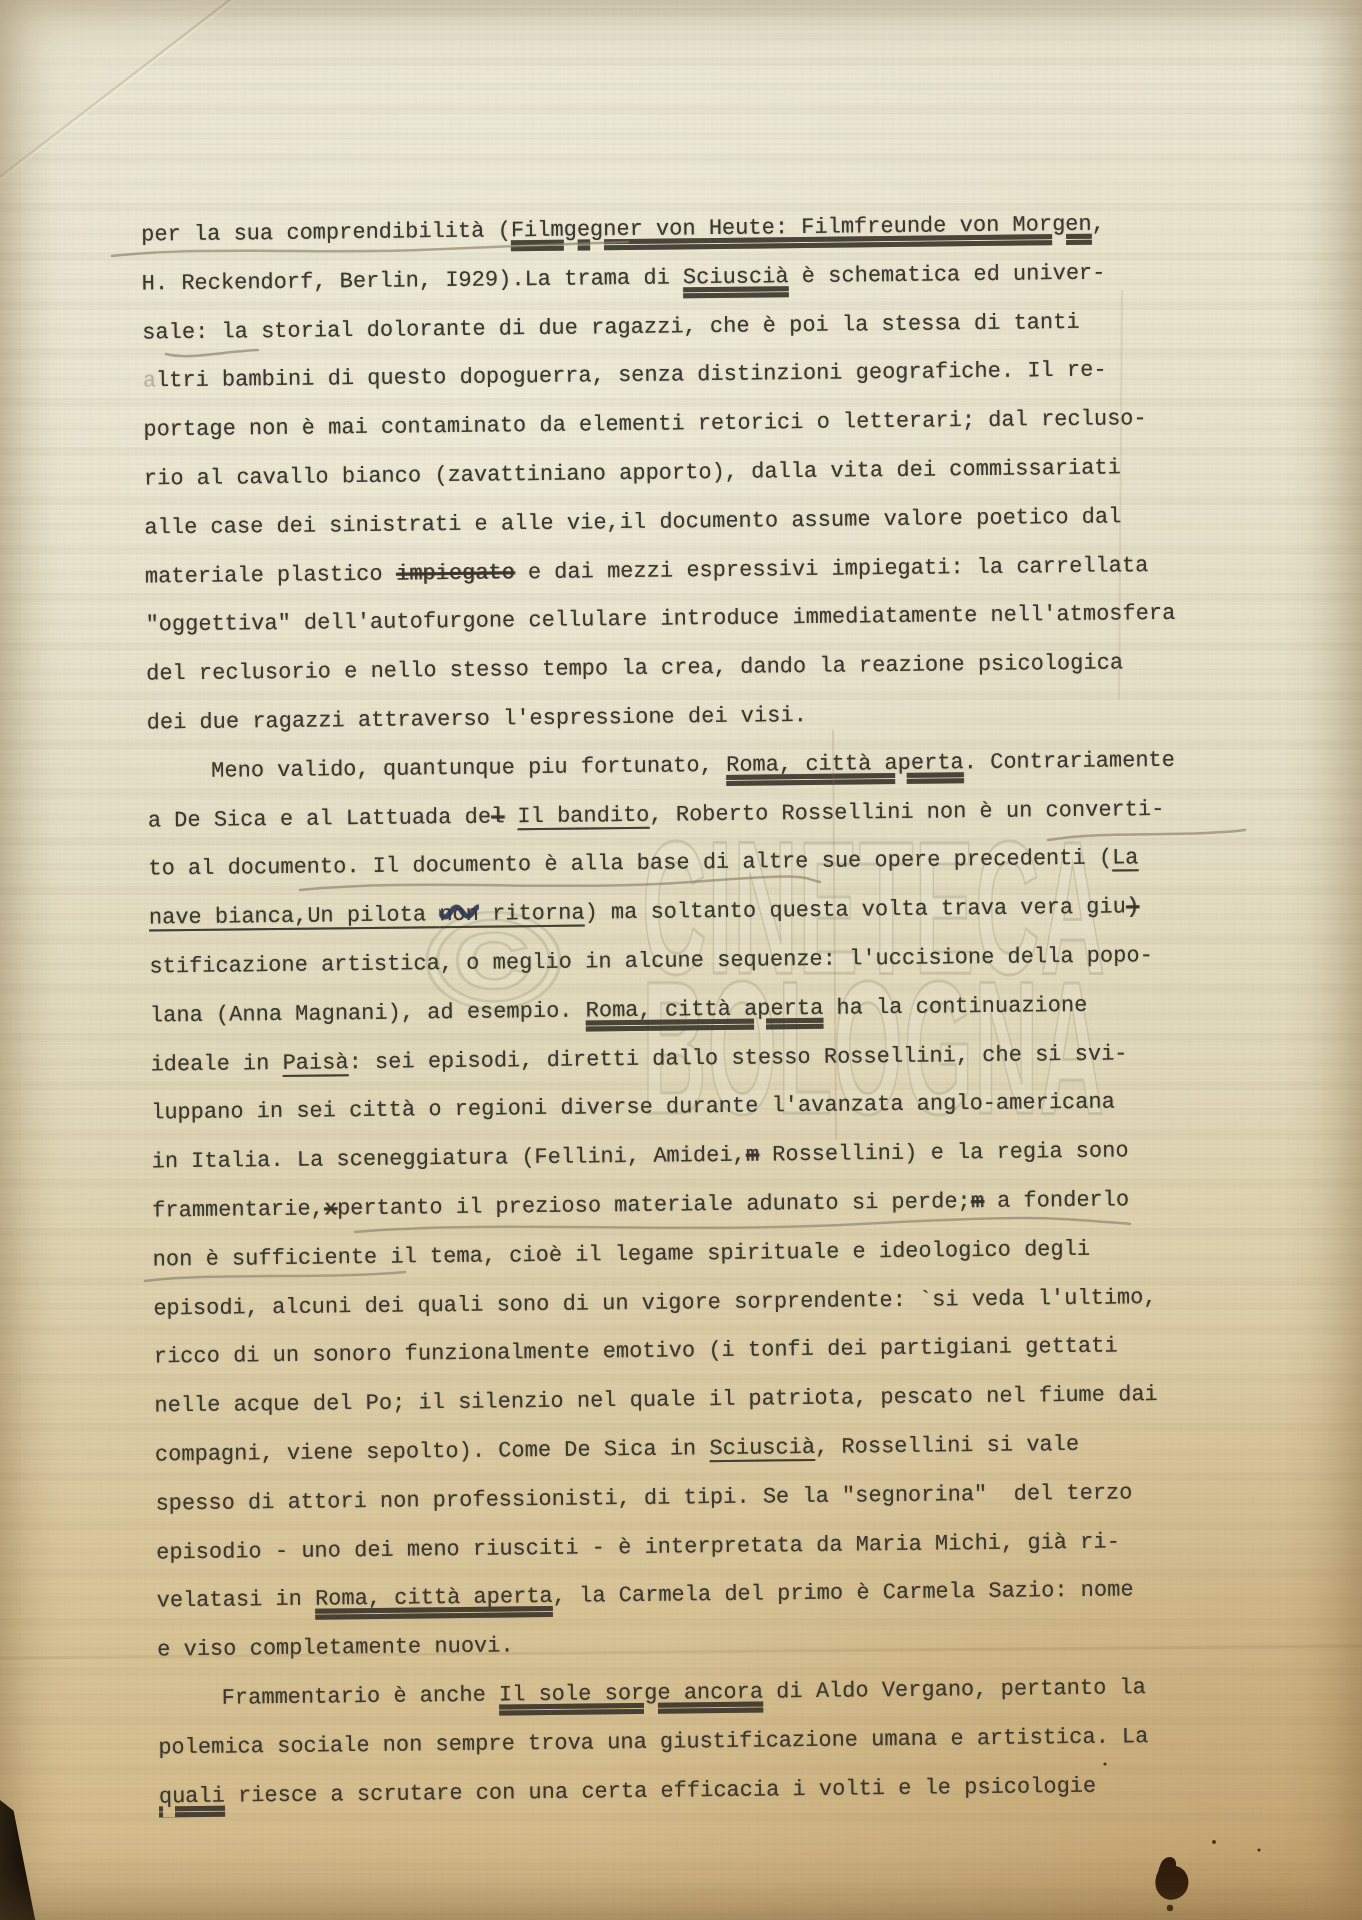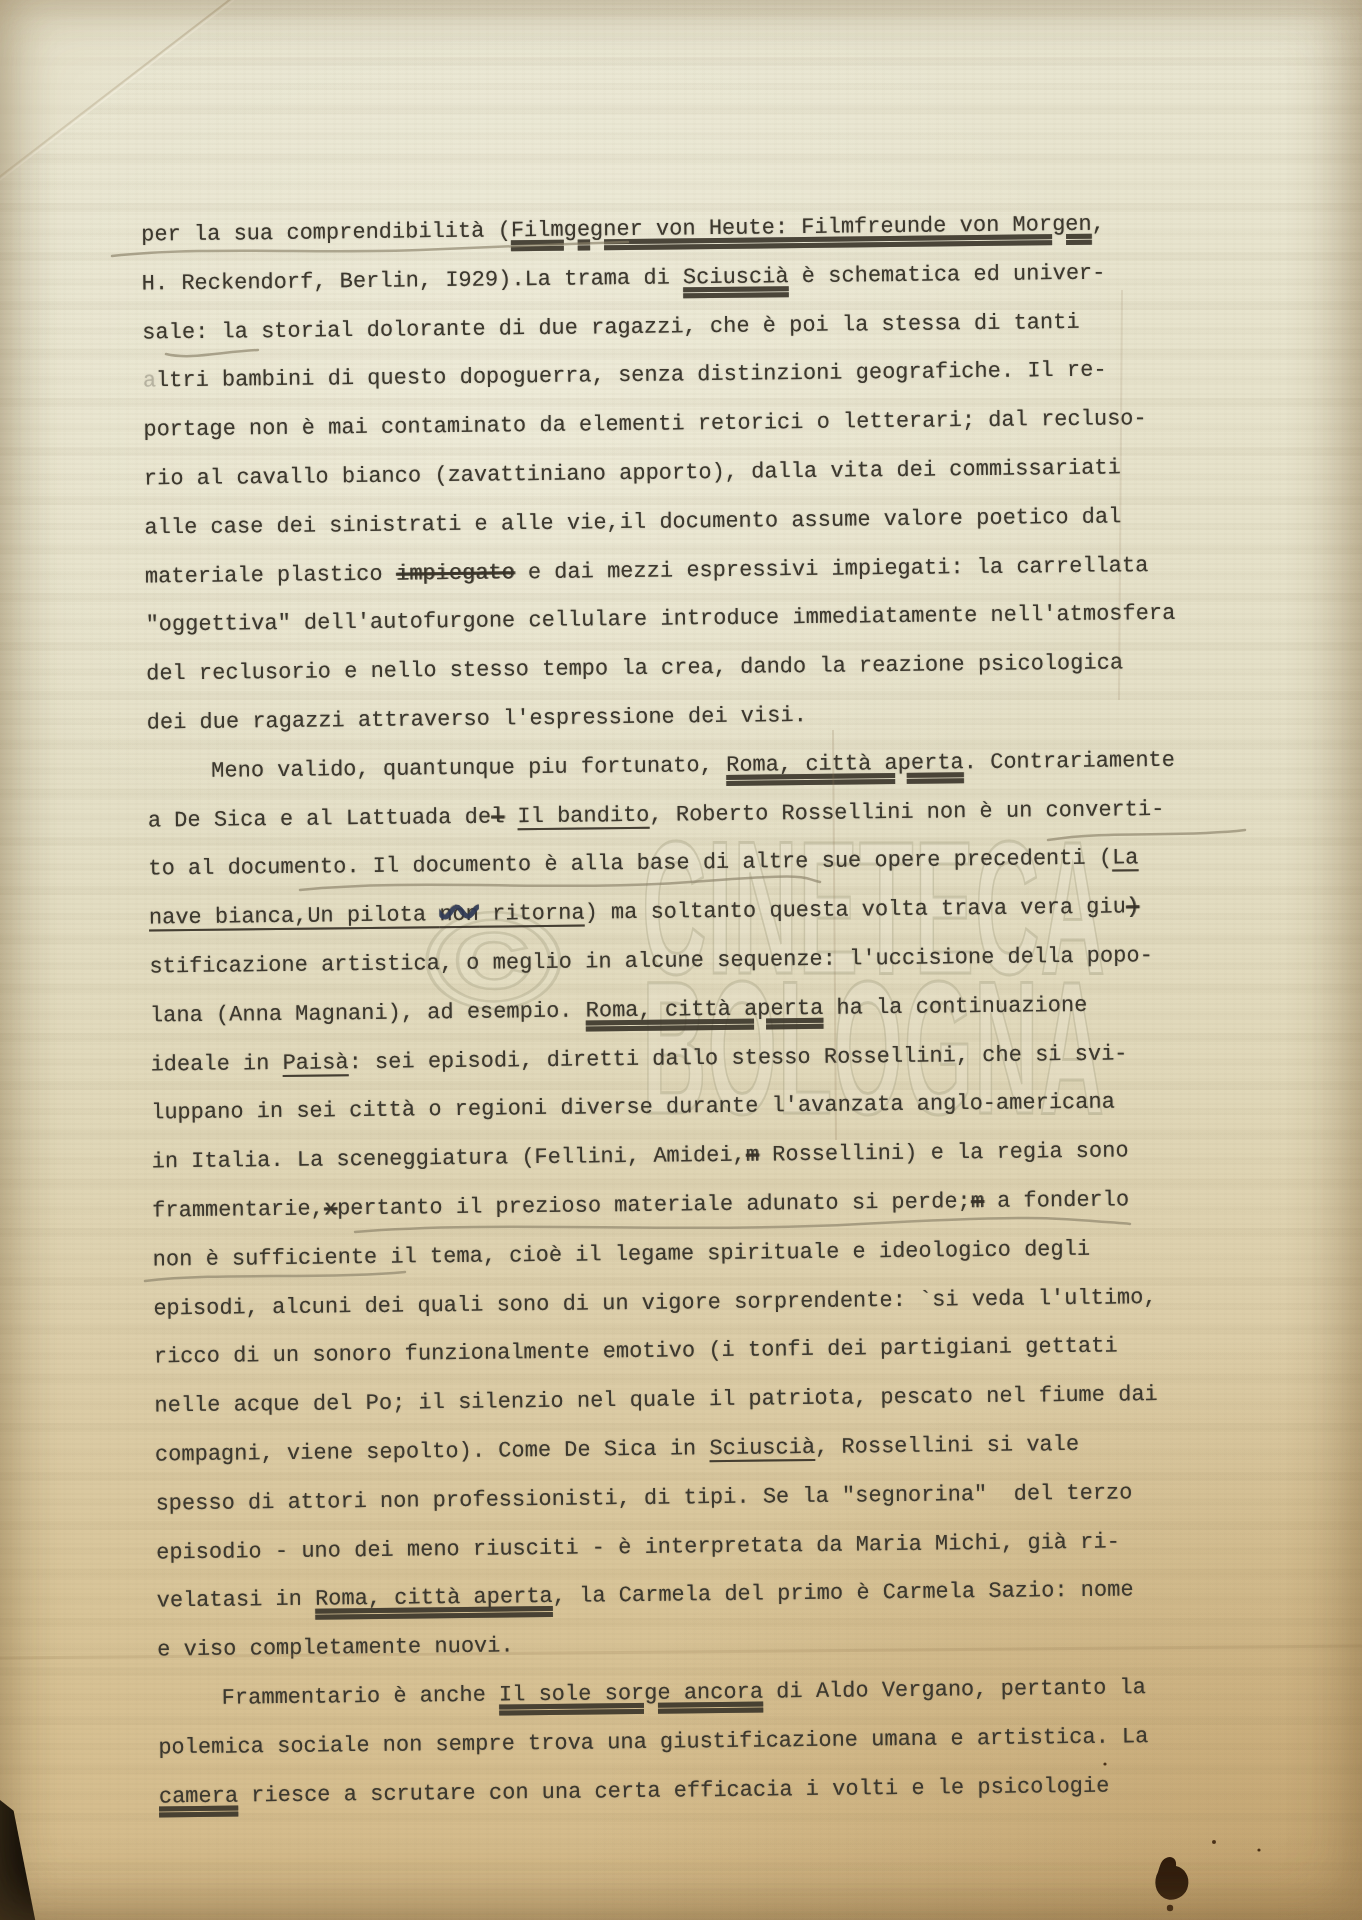--- a/index.html
+++ b/index.html
@@ -107,21 +107,21 @@
       <div class="line"><span>episodi, alcuni dei quali sono di un vigore sorprendente: `si veda l'ultimo,</span></div>
       <div class="line"><span>ricco di un sonoro funzionalmente emotivo (i tonfi dei partigiani gettati</span></div>
       <div class="line"><span>nelle acque del Po; il silenzio nel quale il patriota, pescato nel fiume dai</span></div>
       <div class="line"><span>compagni, viene sepolto). Come De Sica in </span><span class="su">Sciuscià</span><span>, Rossellini si vale</span></div>
       <div class="line"><span>spesso di attori non professionisti, di tipi. Se la "segnorina"  del terzo</span></div>
       <div class="line"><span>episodio - uno dei meno riusciti - è interpretata da Maria Michi, già ri-</span></div>
       <div class="line"><span>velatasi in </span><span class="su2">Roma, città aperta</span><span>, la Carmela del primo è Carmela Sazio: nome</span></div>
       <div class="line"><span>e viso completamente nuovi.</span></div>
       <div class="line indent"><span>Frammentario è anche </span><span class="su2">Il sole sorge ancora</span><span> di Aldo Vergano, pertanto la</span></div>
       <div class="line"><span>polemica sociale non sempre trova una giustificazione umana e artistica. La</span></div>
-      <div class="line"><span class="su2">camera</span><span> riesce a scrutare con una certa efficacia i volti e le psicologie</span></div>
+      <div class="line"><span class="su2">quali</span><span> riesce a scrutare con una certa efficacia i volti e le psicologie</span></div>
     </div>
 
   <svg class="marks" width="1362" height="1920" viewBox="0 0 1362 1920">
 
     <path d="M232,-2 L-2,178" stroke="rgba(150,130,95,0.45)" stroke-width="2" fill="none"></path>
     <path d="M234,0 L0,180" stroke="rgba(255,250,235,0.35)" stroke-width="1.5" fill="none"></path>
     <path d="M833,730 L836,1140" stroke="rgba(140,120,85,0.22)" stroke-width="2" fill="none"></path>
     <path d="M1122,290 L1119,700" stroke="rgba(140,120,85,0.16)" stroke-width="2" fill="none"></path>
     <path d="M0,1658 L1362,1646" stroke="rgba(150,125,85,0.20)" stroke-width="3" fill="none"></path>
 

